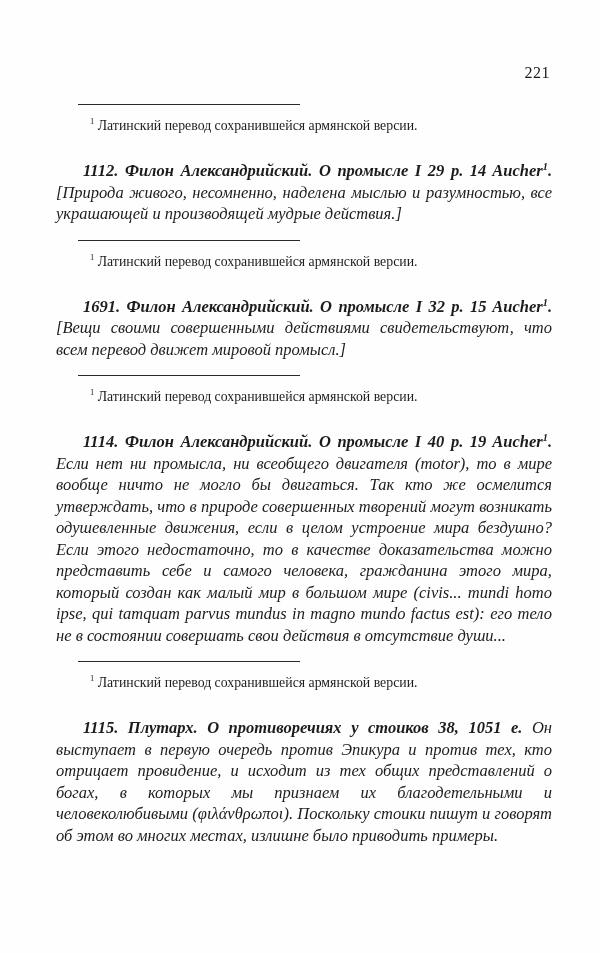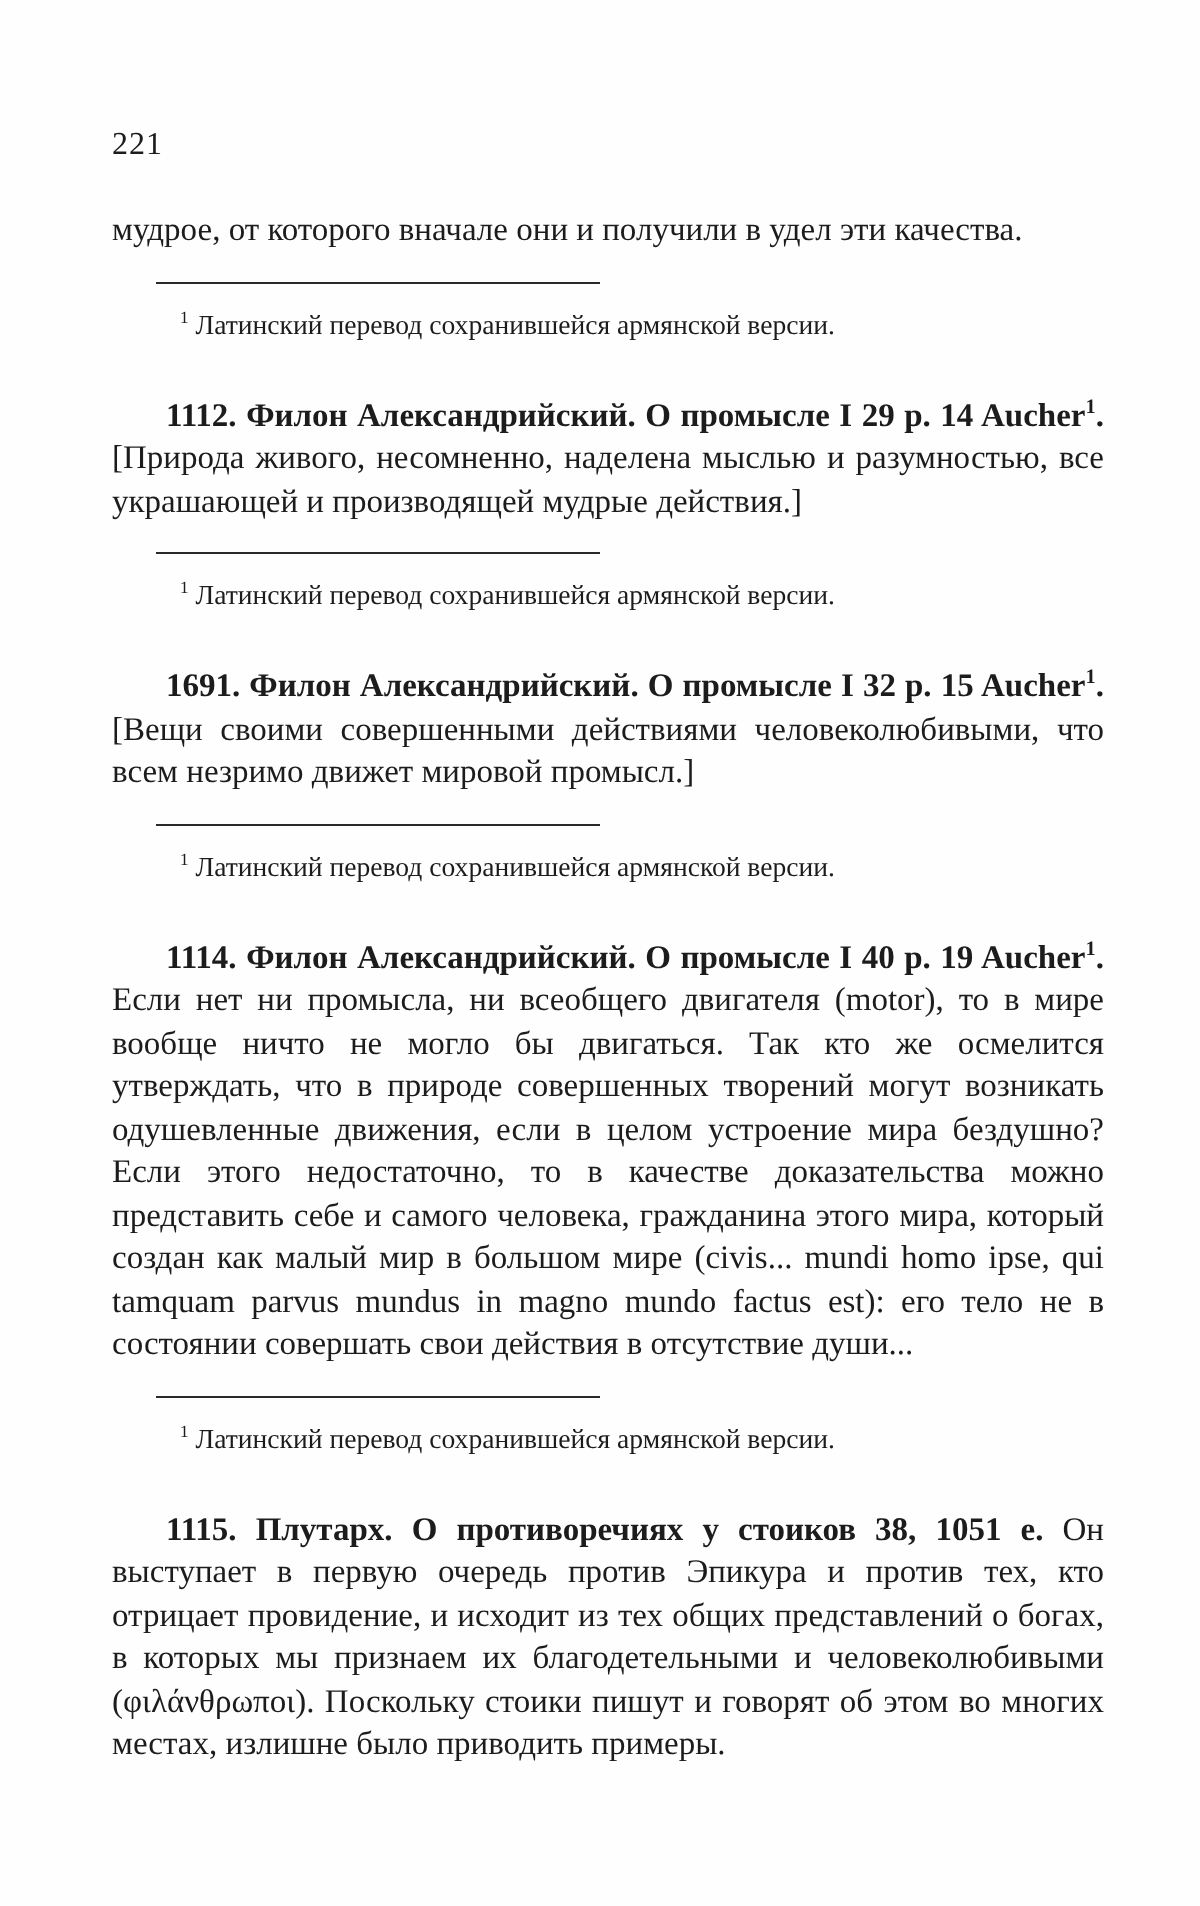--- a/index.html
+++ b/index.html
@@ -15,30 +15,31 @@
     height: 953px;
     margin: 0 auto;
     background: #fefefe;
     color: #1c1c1c;
     padding: 64px 48px 28px 56px;
     overflow: hidden;
     font-size: 16.5px;
     line-height: 21.5px;
   }
   .page-number {
+    text-align: right;
     font-size: 16px;
     line-height: 18px;
     margin: 0 2px 22px 0;
     letter-spacing: 0.5px;
   }
   .para {
     margin: 0;
     text-align: justify;
   }
-  .indent { text-indent: 27px; }
+  .indent { text-indent: 27px; font-style: italic; }
   .section { margin-top: 26px; }
   b.lead { font-weight: bold; }
   sup {
     font-size: 0.62em;
     line-height: 0;
     vertical-align: super;
   }
   .footnote-block { margin-top: 15px; }
   .fn-rule {
     height: 0;
@@ -54,35 +55,34 @@
     margin: 12px;
   }
 </style>
 </head>
 <body>
 
 <div class="page">
 
   <div class="page-number">221</div>
 
-  <p class="para">мудрое, от которого вначале они и получили в удел эти качества.</p>
 
   <div class="footnote-block">
     <div class="fn-rule"></div>
     <p class="footnote"><sup>1</sup> <span>Латинский перевод сохранившейся армянской версии.</span></p>
   </div>
 
   <p class="para indent section"><b class="lead"><span>1112. Филон Александрийский. О промысле I 29 p. 14 Aucher</span><sup>1</sup><span>.</span></b> <span>[Природа живого, несомненно, наделена мыслью и разумностью, все украшающей и производящей мудрые действия.]</span></p>
 
   <div class="footnote-block">
     <div class="fn-rule"></div>
     <p class="footnote"><sup>1</sup> <span>Латинский перевод сохранившейся армянской версии.</span></p>
   </div>
 
-  <p class="para indent section"><b class="lead"><span>1691. Филон Александрийский. О промысле I 32 p. 15 Aucher</span><sup>1</sup><span>.</span></b> <span>[Вещи своими совершенными действиями человеколюбивыми, что всем незримо движет мировой промысл.]</span></p>
+  <p class="para indent section"><b class="lead"><span>1691. Филон Александрийский. О промысле I 32 p. 15 Aucher</span><sup>1</sup><span>.</span></b> <span>[Вещи своими совершенными действиями свидетельствуют, что всем перевод движет мировой промысл.]</span></p>
 
   <div class="footnote-block">
     <div class="fn-rule"></div>
     <p class="footnote"><sup>1</sup> <span>Латинский перевод сохранившейся армянской версии.</span></p>
   </div>
 
   <p class="para indent section"><b class="lead"><span>1114. Филон Александрийский. О промысле I 40 p. 19 Aucher</span><sup>1</sup><span>.</span></b> <span>Если нет ни промысла, ни всеобщего двигателя (motor), то в мире вообще ничто не могло бы двигаться. Так кто же осмелится утверждать, что в природе совершенных творений могут возникать одушевленные движения, если в целом устроение мира бездушно? Если этого недостаточно, то в качестве доказательства можно представить себе и самого человека, гражданина этого мира, который создан как малый мир в большом мире (civis... mundi homo ipse, qui tamquam parvus mundus in magno mundo factus est): его тело не в состоянии совершать свои действия в отсутствие души...</span></p>
 
   <div class="footnote-block">
     <div class="fn-rule"></div>

